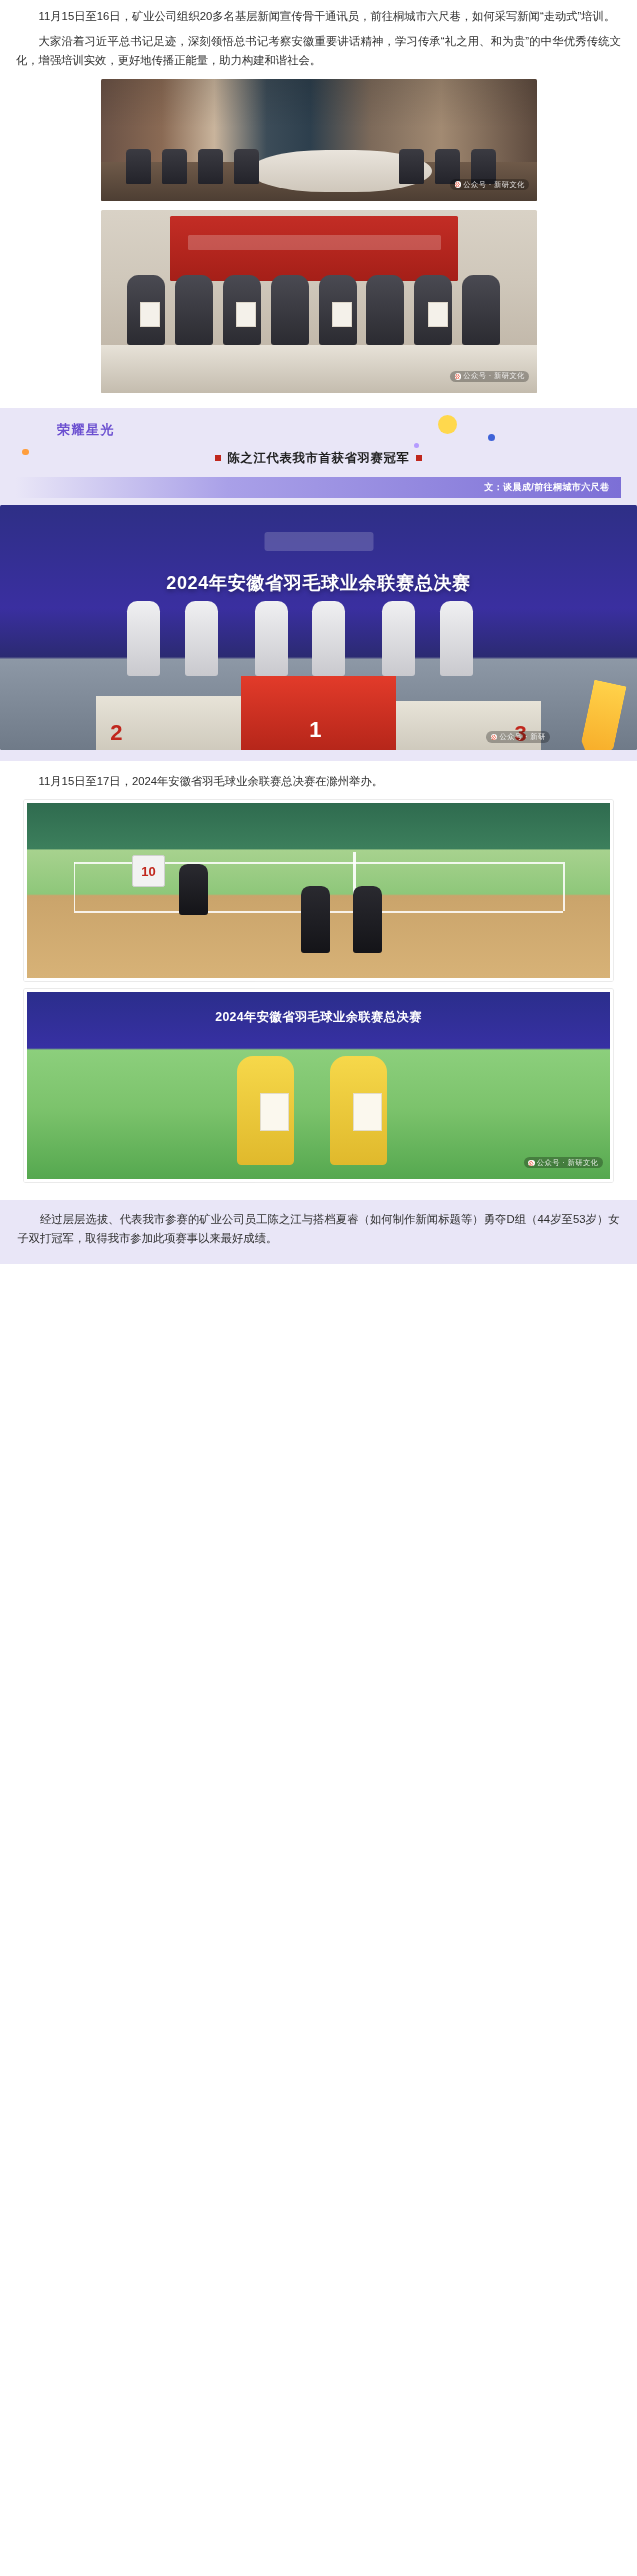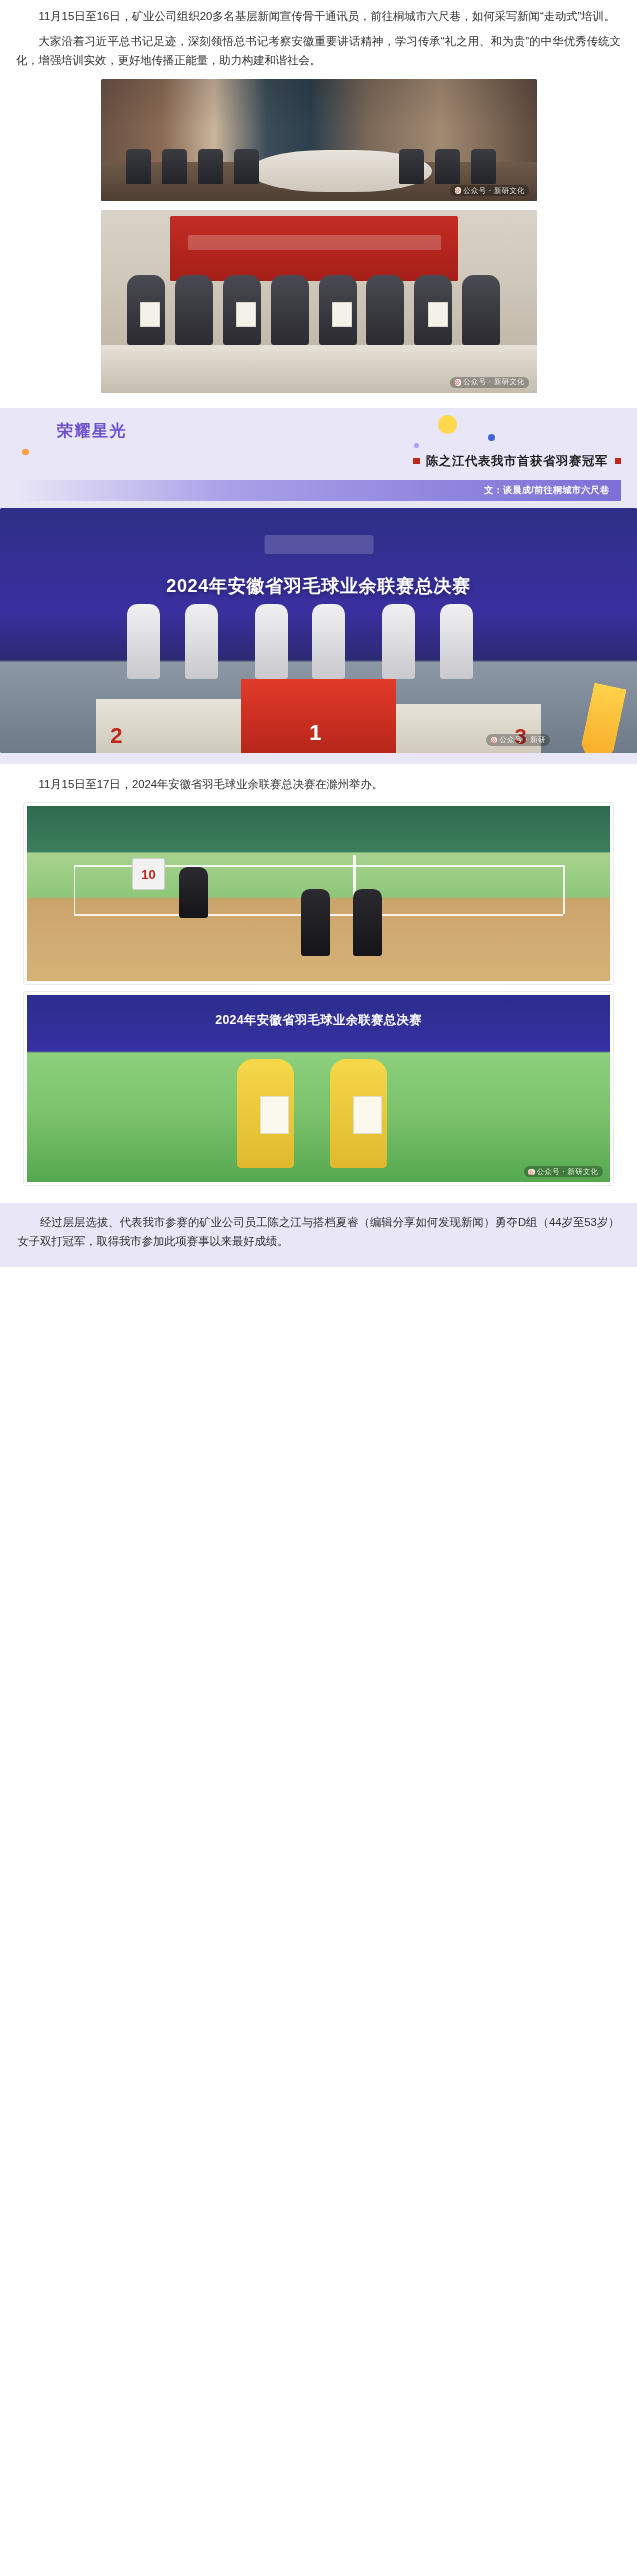--- a/index.html
+++ b/index.html
@@ -26,21 +26,21 @@
 
   
   .photo-wrap { margin: 8.7px 0 4.4px 0; display:flex; justify-content:center; }
   .photo {
     position: relative;
     overflow: hidden;
     border-radius: 1.5px;
   }
   .photo .wm {
     position: absolute;
-    bottom: 5px;
+    bottom: 11px;
     font-size: 7.3px;
     color: rgba(255,255,255,.85);
     letter-spacing: 0.4px;
     white-space: nowrap;
   }
   .wm-right { right: 7.3px; }
   .wm-chip {
     display:inline-flex; align-items:center; gap:2.2px;
     background: rgba(0,0,0,.28);
     padding: 0.7px 4.4px; border-radius: 5.8px;
@@ -76,32 +76,32 @@
     background:rgba(255,255,255,.22);border-radius:1.5px;}
   .ph2 .deskfront{position:absolute;left:0;bottom:0;width:100%;height:26%;
     background:linear-gradient(180deg,#e7e2d8,#c4bcae);}
   .ph2 .person{position:absolute;bottom:26%;width:38px;height:70px;border-radius:11.6px 11.6px 2.9px 2.9px;
     background:linear-gradient(180deg,#4a4a52,#2b2b31);}
   .ph2 .paper{position:absolute;width:20.3px;height:25px;background:#f4f1ea;border:0.7px solid #ddd6c9;}
 
   
   .sec-lav { background:#e9e6f7; padding: 13px 16px 7.3px 16px; position:relative; }
   .star-title {
-    color:#6b4fd0; font-size:16px; font-weight:700; letter-spacing:1.5px;
+    color:#6b4fd0; font-size:13px; font-weight:700; letter-spacing:1.5px;
     margin-left: 41px;
   }
   .dot-deco { position:absolute; }
   .dot-y { width:19px;height:19px;border-radius:50%;background:#ffd84d; right:180px; top:7.3px;}
   .dot-b { width:7.3px;height:7.3px;border-radius:50%;background:#3f63d8; right:142px; top:26px;}
   .dot-p { width:5.1px;height:5.1px;border-radius:50%;background:#b59bff; right:218px; top:35px;}
   .dot-o { width:6.5px;height:6.5px;border-radius:50%;background:#ff9e3d; left:22px; top:41px;}
 
   .sub-head {
     margin: 11.6px 0 4.4px 0;
-    text-align:right;
+    text-align:center;
     font-size: 12.3px;
     font-weight: 700;
     color: #1f1f1f;
     letter-spacing: 0.7px;
   }
   .sub-head .sq { display:inline-block; width:6.5px;height:6.5px;background:#c0271d;
     vertical-align:middle; margin:0 6.5px 2.2px 0; }
   .sub-head .sq-r { margin:0 0 2.2px 6.5px; }
 
   .credit-bar {
@@ -298,17 +298,17 @@
           <span class="wm-chip">
               <span class="dot">公</span>
               <span>公众号 · 新研文化</span>
             </span>
         </div>
       </div>
     </div>
   </section>
 
   <section class="sec-lav3">
-    <p>经过层层选拔、代表我市参赛的矿业公司员工陈之江与搭档夏睿（编辑分享如何发现新闻）勇夺D组（44岁至53岁）女子双打冠军，取得我市参加此项赛事以来最好成绩。</p>
+    <p>经过层层选拔、代表我市参赛的矿业公司员工陈之江与搭档夏睿（如何制作新闻标题等）勇夺D组（44岁至53岁）女子双打冠军，取得我市参加此项赛事以来最好成绩。</p>
   </section>
 
 </div>
 
 
 </body></html>

